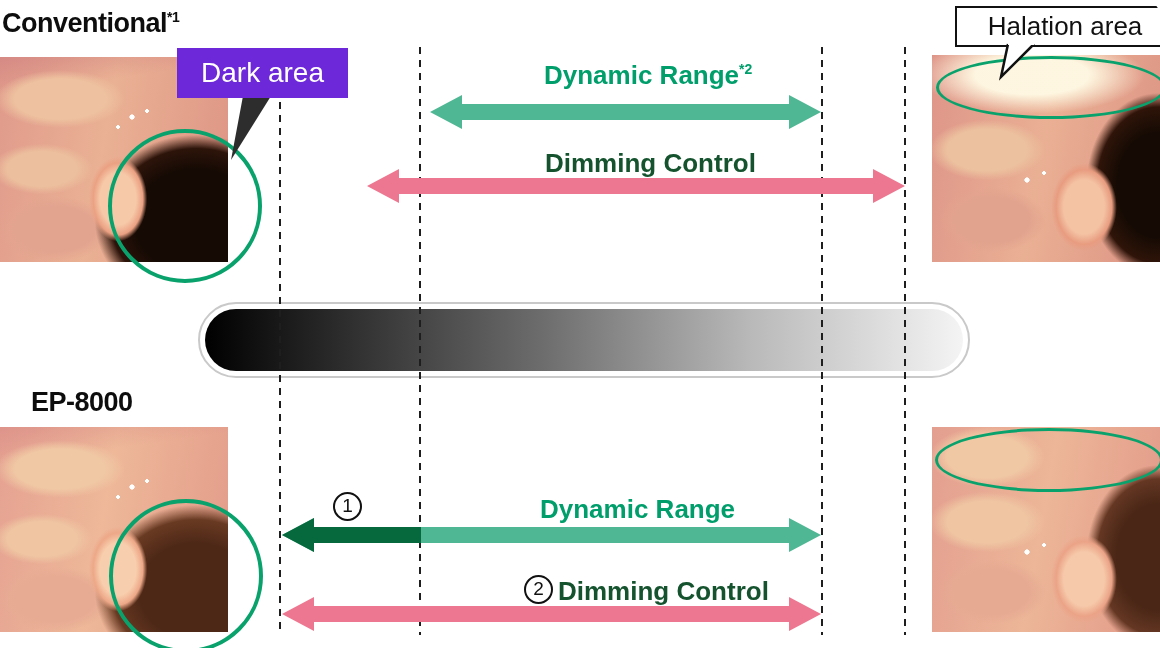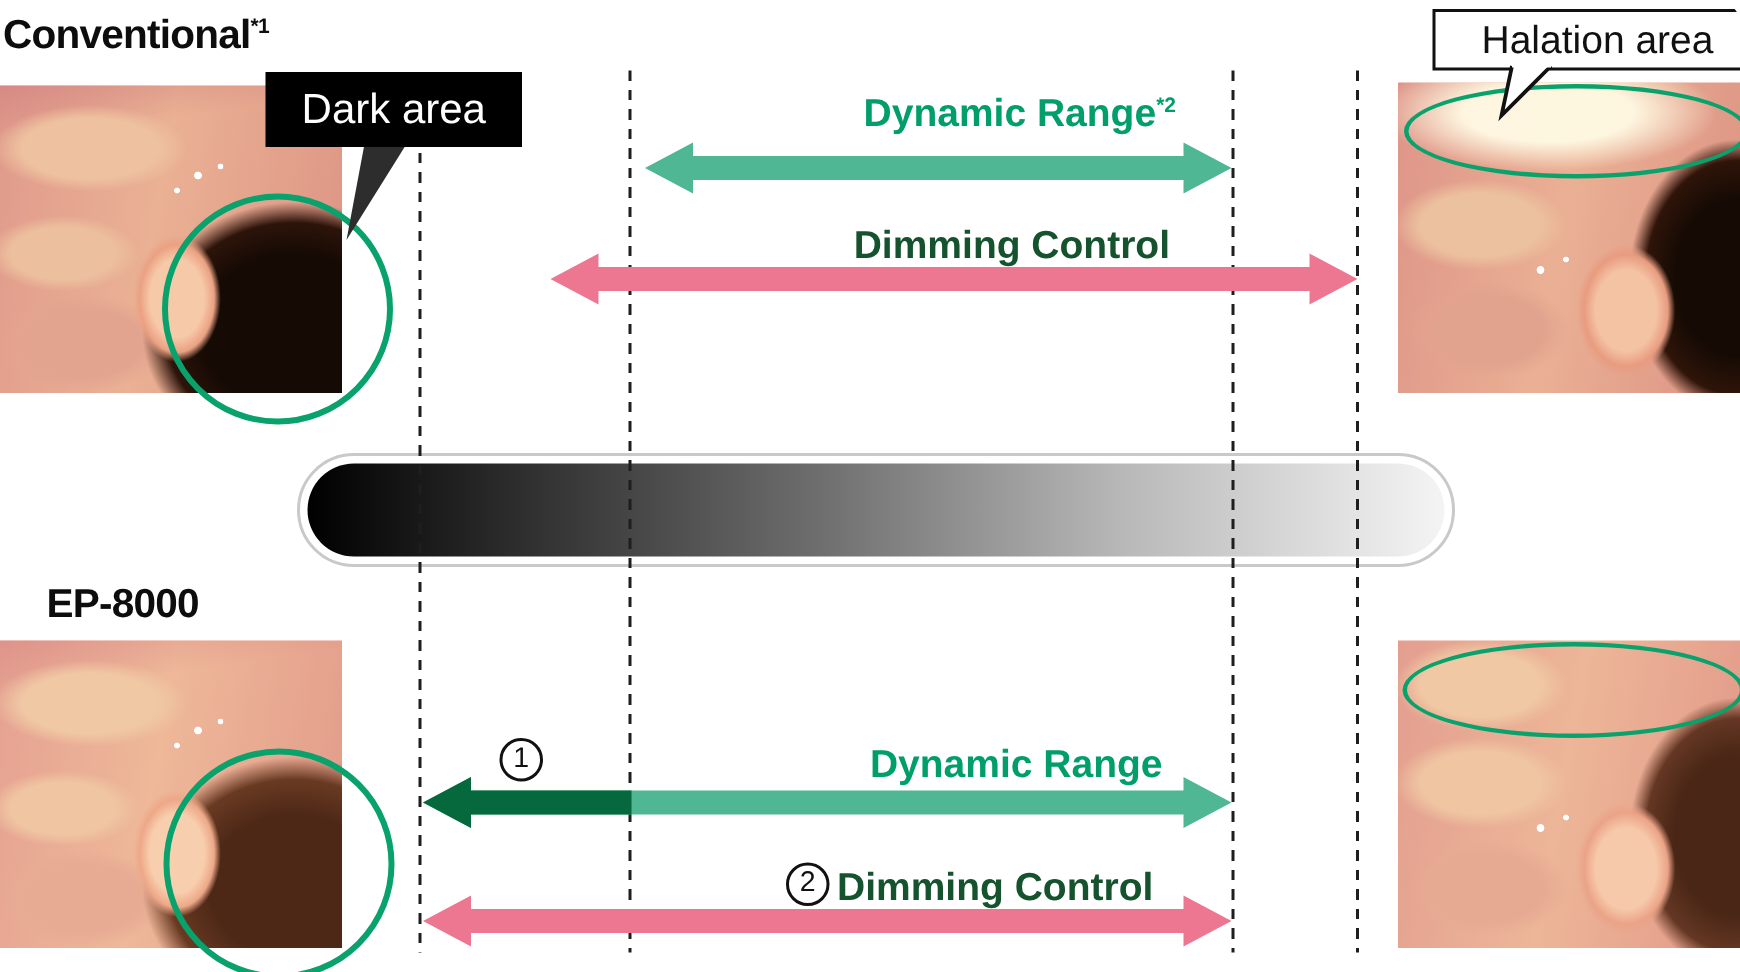--- a/index.html
+++ b/index.html
@@ -69,35 +69,35 @@
   .dash-c{left:821px;top:47px;height:588px;}
   .dash-d{left:904px;top:47px;height:588px;}
   
   .gbar{position:absolute;left:198px;top:302px;width:772px;height:76px;box-sizing:border-box;
     border:2px solid #c9c9c9;border-radius:38px;background:#fff;padding:5px;}
   .gbar-in{width:100%;height:100%;border-radius:31px;
     background:linear-gradient(90deg,#000000 0%,#141414 8%,#6e6e6e 45%,#b9b9b9 72%,#f4f4f4 100%);}
   
   .arrow{position:absolute;}
   
-  .rlabel{position:absolute;font-weight:700;font-size:26px;text-align:right;white-space:nowrap;}
+  .rlabel{position:absolute;font-weight:700;font-size:26px;text-align:left;white-space:nowrap;}
   .rlabel sup{font-size:14px;vertical-align:super;}
   .teal-t{color:#009e6b;}
   .pink-t{color:#14532d;}
   .dr-top{left:544px;top:60px;width:240px;}
   .dc-top{left:545px;top:148px;width:235px;}
   .dr-bot{left:540px;top:494px;width:235px;}
   .dc-bot{left:558px;top:576px;}
   
   .marker{position:absolute;width:29px;height:29px;box-sizing:border-box;border:2.5px solid #111;
     border-radius:50%;background:#fff;color:#111;font-size:19px;line-height:24px;text-align:center;}
   .m1{left:333px;top:492px;}
   .m2{left:524px;top:575px;}
   
-  .callout-dark{position:absolute;left:177px;top:48px;width:171px;height:50px;background:#000000;
+  .callout-dark{position:absolute;left:177px;top:48px;width:171px;height:50px;background:#6d28d9;
     color:#fff;font-size:28px;display:flex;align-items:center;justify-content:center;}
   .callout-halation{position:absolute;left:955px;top:6px;width:220px;height:41px;box-sizing:border-box;
     background:#fff;border:2.5px solid #111;color:#111;font-size:26px;
     display:flex;align-items:center;justify-content:center;}
   .tail-svg{position:absolute;pointer-events:none;}
 </style>
 </head>
 <body>
 
 <div class="canvas">

